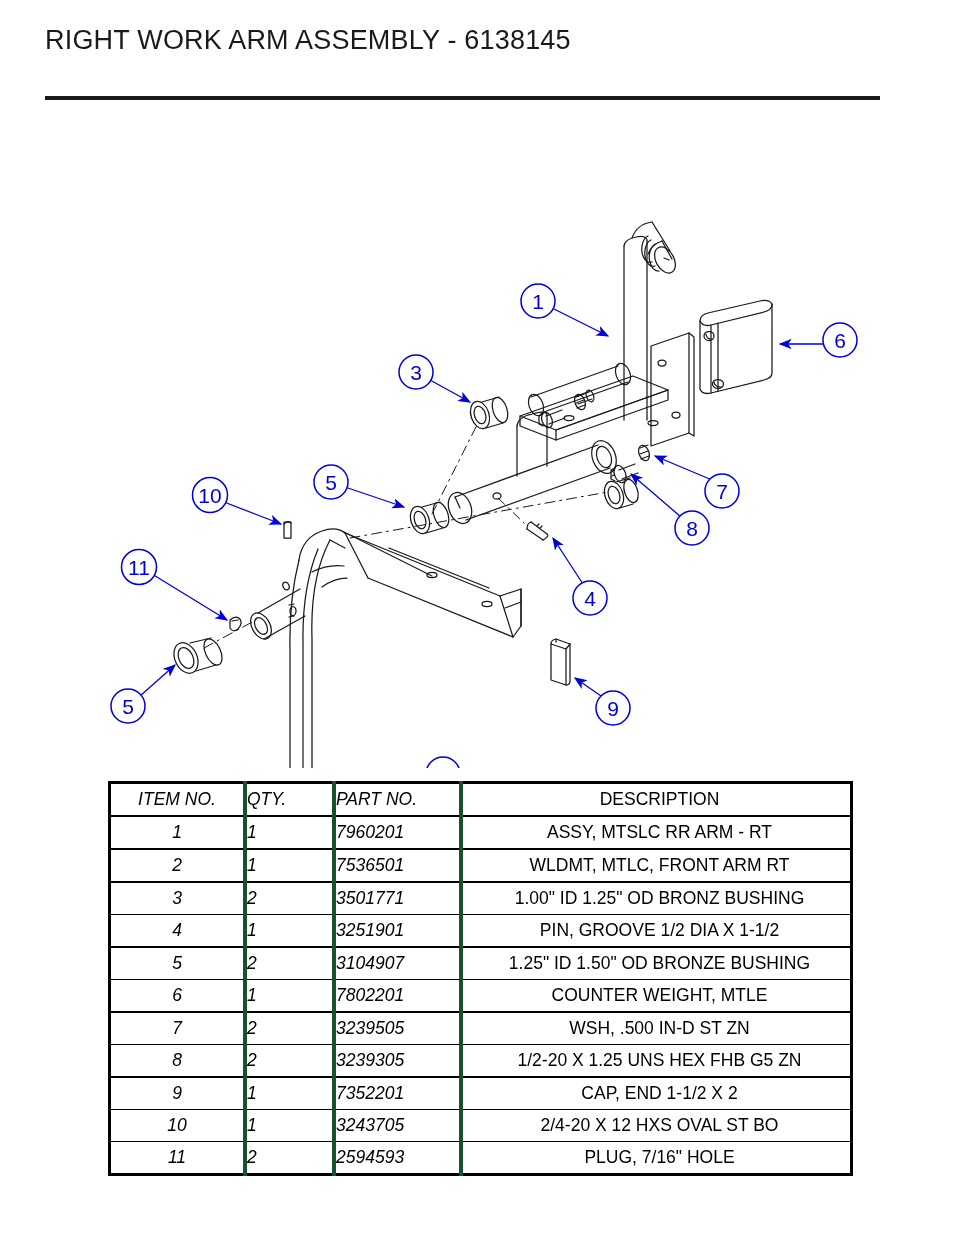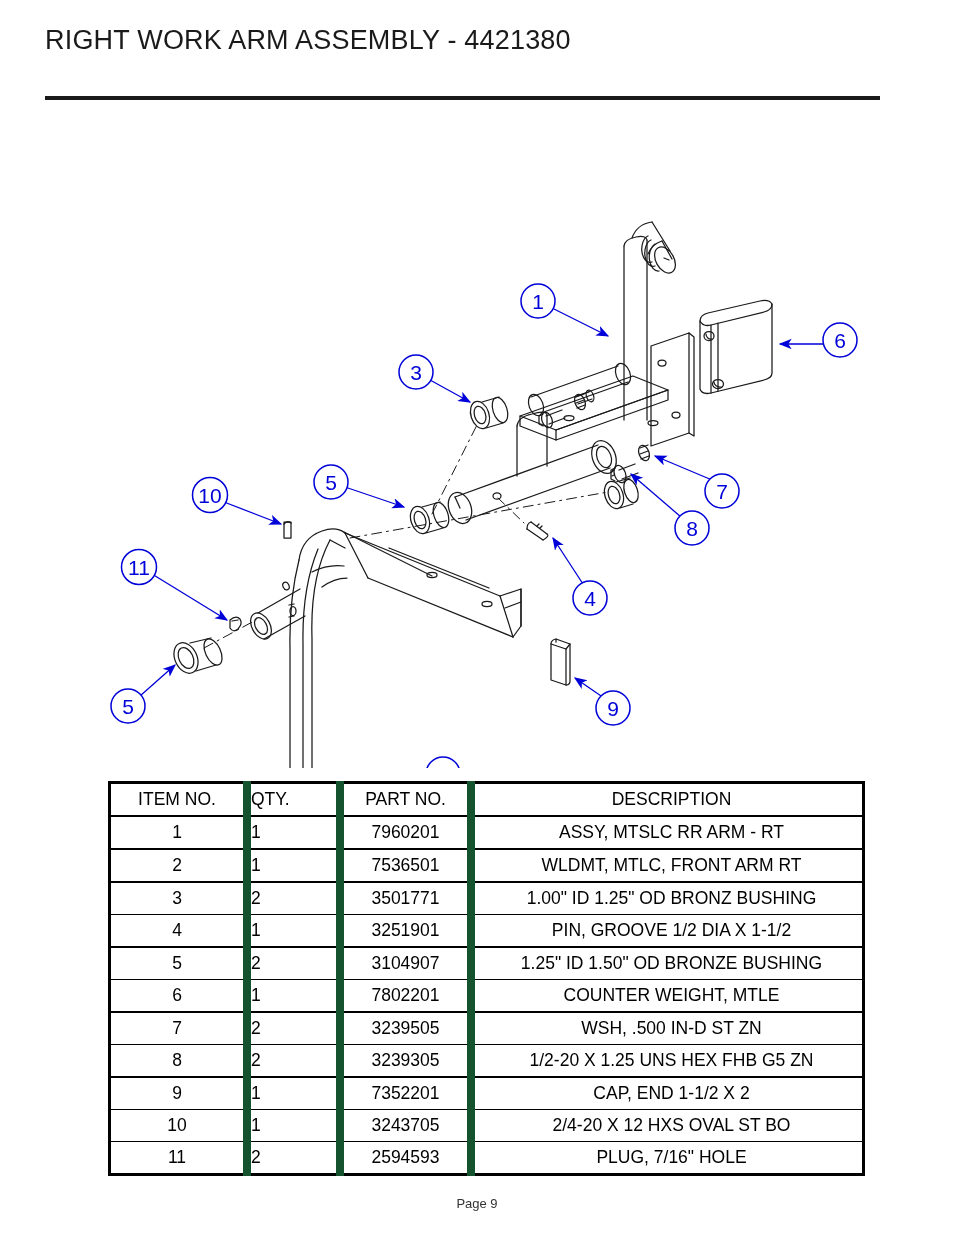--- a/index.html
+++ b/index.html
@@ -39,42 +39,42 @@
     font-size:17.5px;
     line-height:20px;
     padding:5px 0 6px 0;
     color:#000;
     white-space:nowrap;
     overflow:hidden;
   }
   .parts-table{border:3px solid #000;}
   .col-item{width:132px;text-align:center;}
   .col-qty{width:85px;text-align:left;}
-  .col-part{width:123px;text-align:center;border-radius:7px;}
+  .col-part{width:123px;text-align:left;border-radius:7px;}
   .col-desc{width:381px;text-align:center;padding-left:6px !important;}
   .parts-table thead td{border-bottom:2px solid #000;}
-  .parts-table td.thick-r{border-right:8px solid #14532d;}
+  .parts-table td.thick-r{border-right:4px solid #14532d;font-style:italic;}
   .parts-table tr.thick-b td{border-bottom:2px solid #000;}
 
   
   .footer{
     position:absolute;left:0;top:1196px;width:954px;text-align:center;
     font-family:"Liberation Sans", sans-serif;font-size:13px;color:#333;
   }
 
   
   .cal-txt{font-family:"Liberation Sans", sans-serif;font-size:21px;fill:#0000d8;}
 </style>
 </head>
 <body>
 
 <div class="page">
 
   <div class="header">
-    <div class="line">RIGHT WORK ARM ASSEMBLY - 4421380</div>
+    <div class="line">RIGHT WORK ARM ASSEMBLY - 6138145</div>
   </div>
   <div class="rule"></div>
 
   <div class="diagram">
   <svg width="954" height="660" viewBox="0 0 954 660" xmlns="http://www.w3.org/2000/svg">
     <defs>
       <marker id="arrow" markerWidth="11" markerHeight="11" refX="9" refY="4" orient="auto">
         <path d="M0,0 L10,4 L0,8 L2.6,4 Z" fill="#0000d8"></path>
       </marker>
     </defs>
@@ -424,15 +424,14 @@
       </tr>
       <tr>
         <td class="col-item thick-r">11</td>
         <td class="col-qty thick-r">2</td>
         <td class="col-part thick-r">2594593</td>
         <td class="col-desc">PLUG, 7/16" HOLE</td>
       </tr>
     </tbody>
   </table>
 
-  <div class="footer">Page 9</div>
 
 </div>
 
 </body></html>

